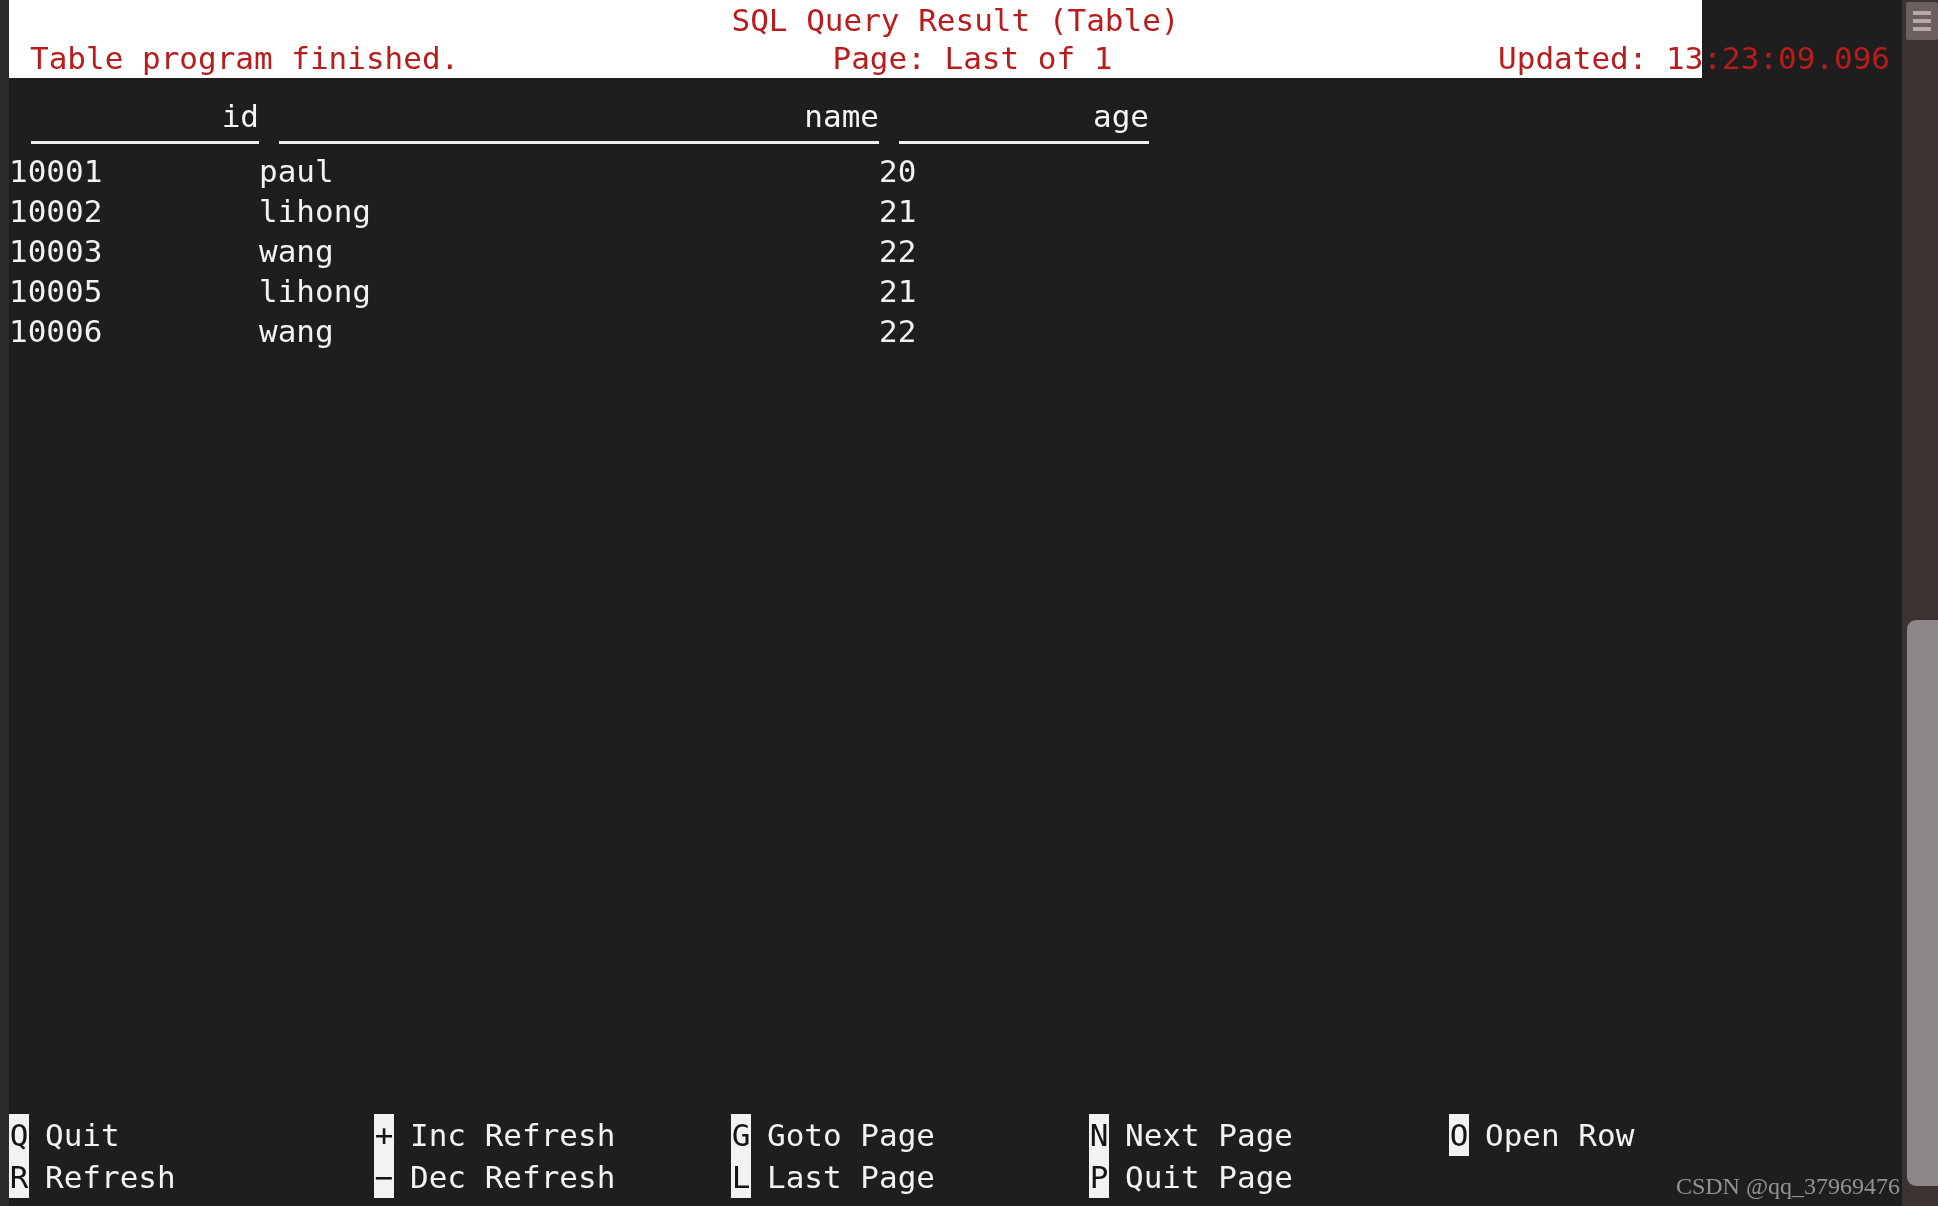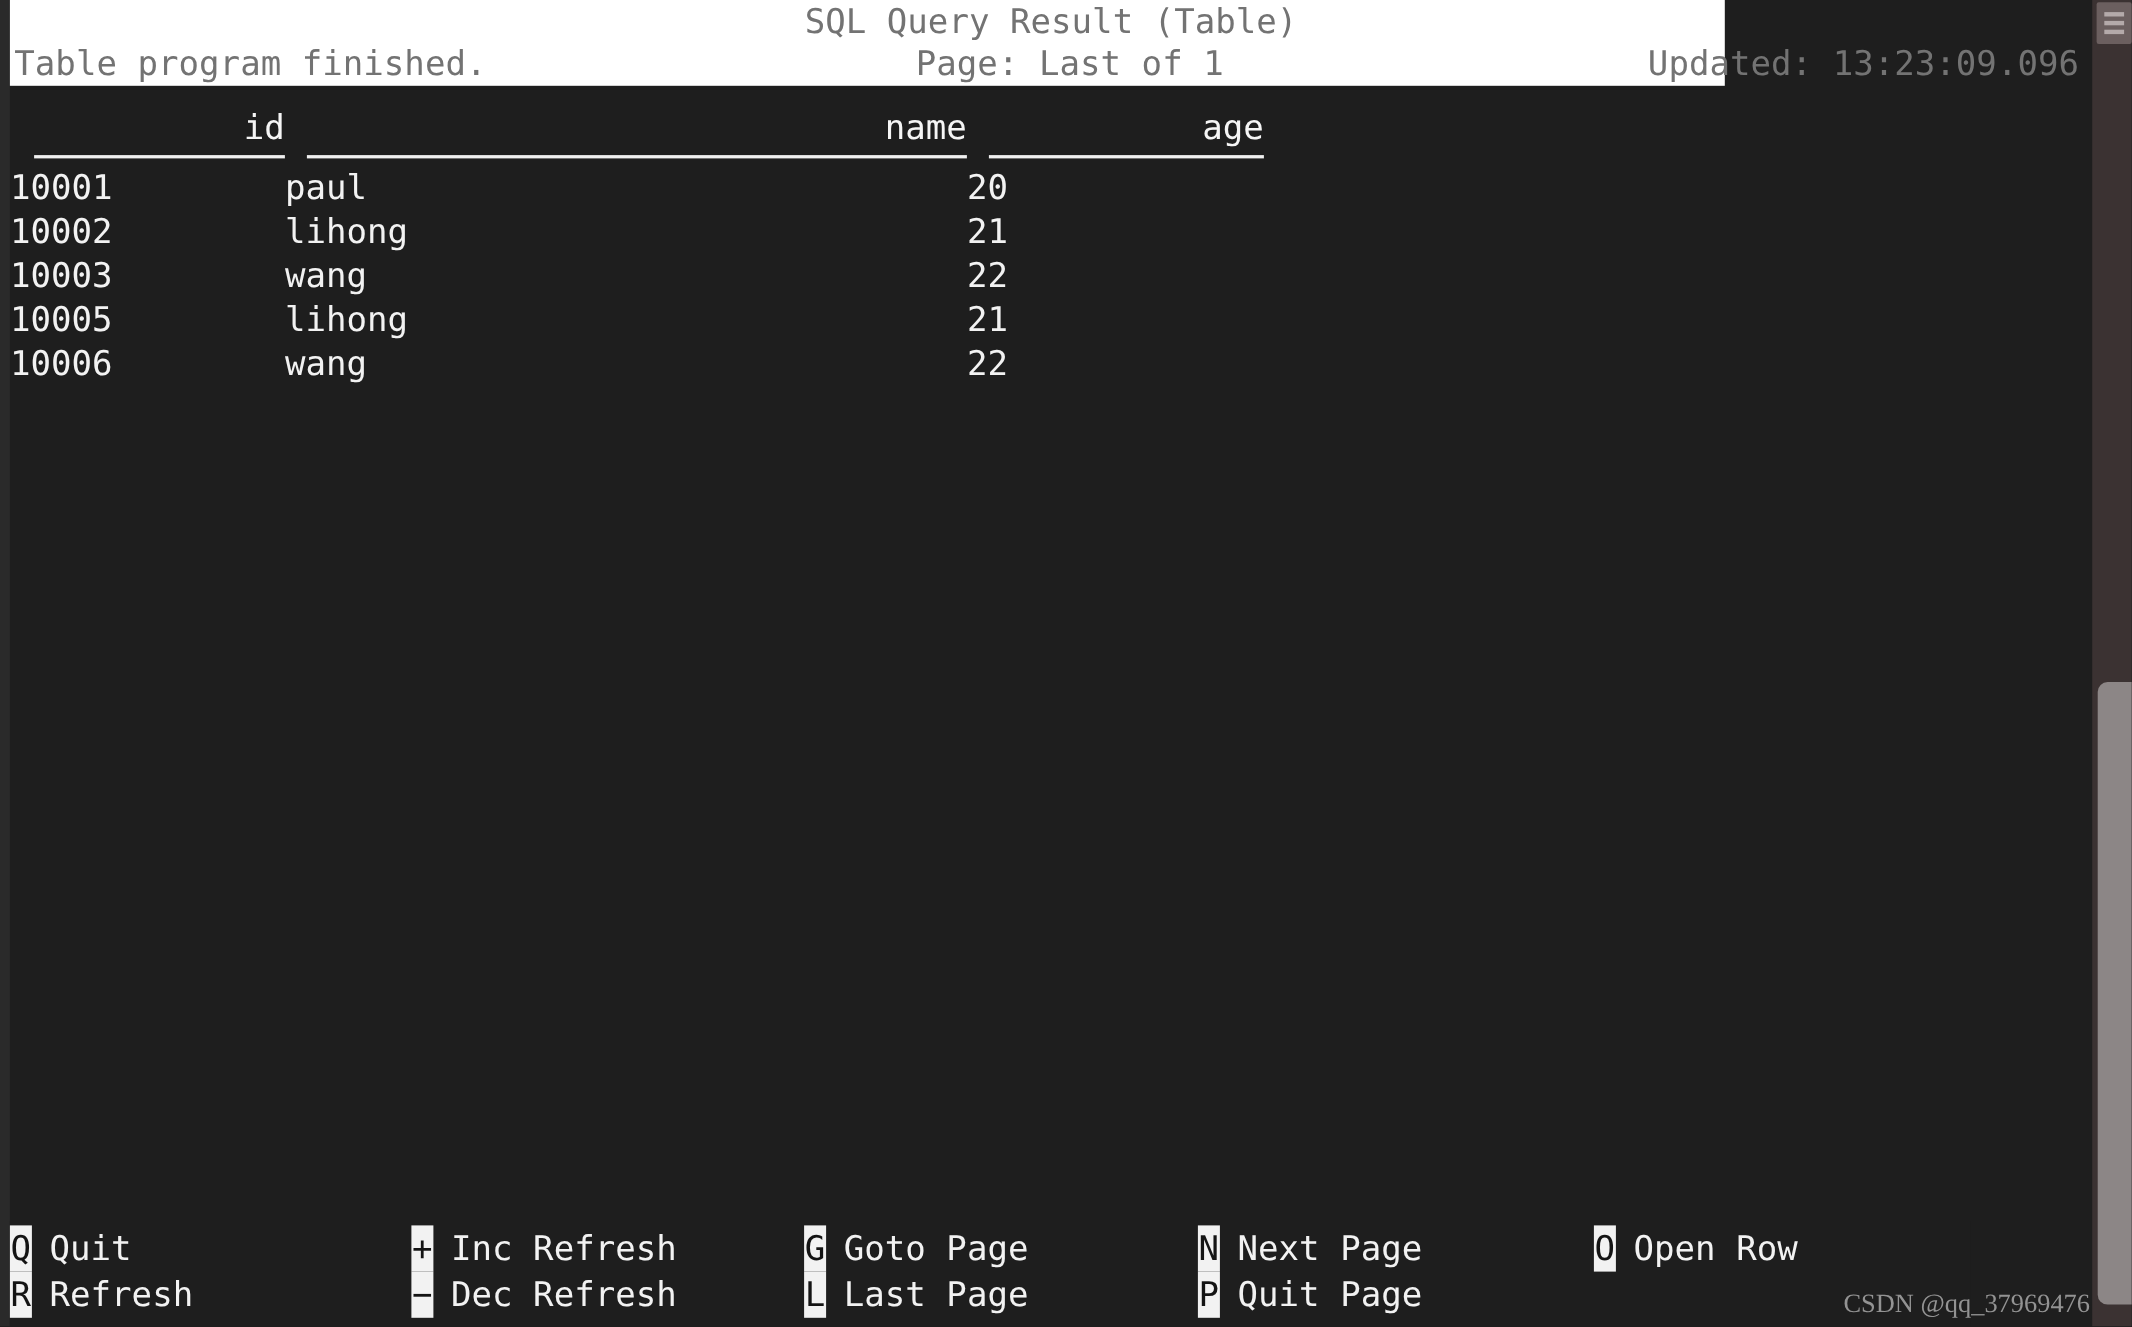--- a/index.html
+++ b/index.html
@@ -28,24 +28,24 @@
     left: 0; top: 0;
     width: 9px; height: 1206px;
     background: #2a2a2a;
   }
 
   
   .header {
     position: absolute;
     left: 9px;
     top: 0;
-    width: 1559px;
+    width: 1693px;
     height: 78px;
     background: #ffffff;
-    color: #737373;
+    color: #b91c1c;
   }
   .header-title {
     position: absolute;
     left: 0; top: 2px;
     width: 1893px;
     text-align: center;
     font-size: 31px;
     line-height: 36px;
     letter-spacing: 0px;
     white-space: pre;
@@ -54,21 +54,21 @@
     position: absolute;
     left: 0; top: 39px;
     width: 1893px;
     height: 39px;
     font-size: 31px;
     line-height: 39px;
     white-space: pre;
   }
   .hr2-left {
     position: absolute;
-    left: 4px; top: 0;
+    left: 21px; top: 0;
   }
   .hr2-center {
     position: absolute;
     left: 0; top: 0;
     width: 1893px;
     text-align: center;
     margin-left: 17px;
   }
   .hr2-right {
     position: absolute;

